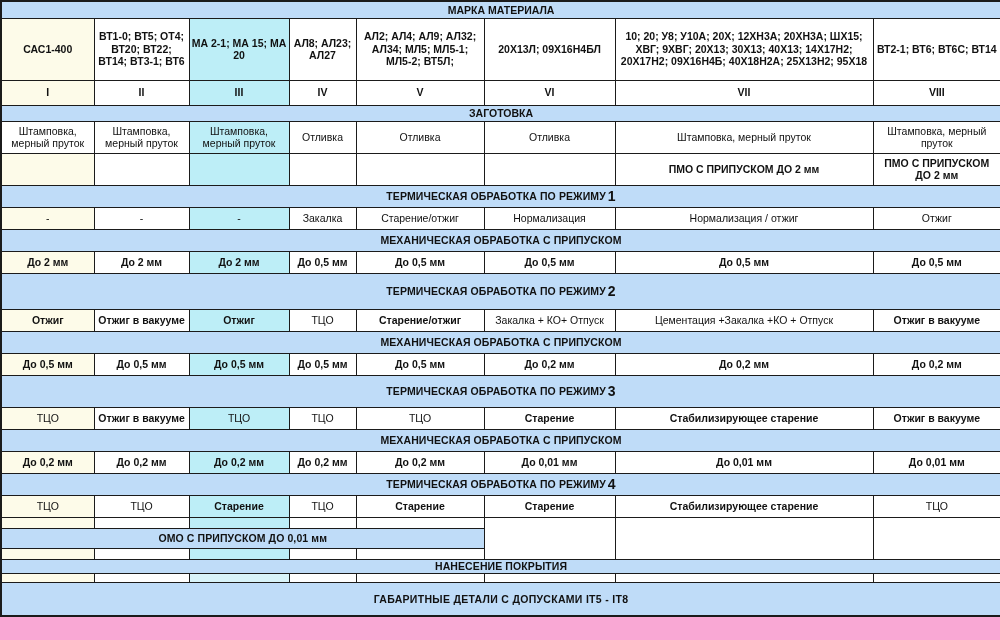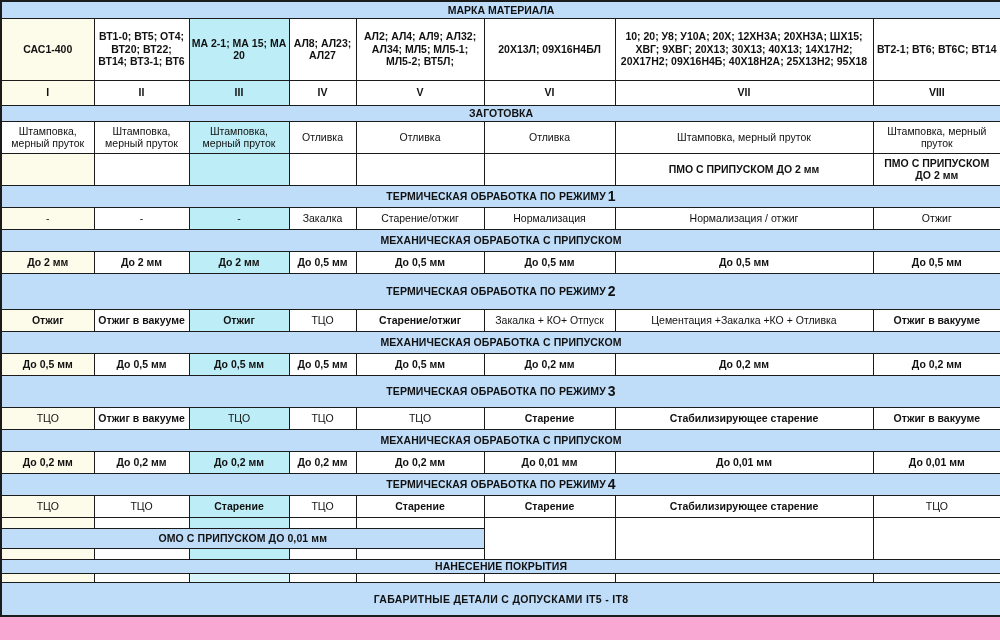--- a/index.html
+++ b/index.html
@@ -163,21 +163,21 @@
           <span>ТЕРМИЧЕСКАЯ ОБРАБОТКА ПО РЕЖИМУ</span><span class="num">2</span>
         </td>
       </tr>
       <tr style="height:22px">
         <td class="f-cream t-bold">Отжиг</td>
         <td class="f-white t-bold">Отжиг в вакууме</td>
         <td class="f-cyan  t-bold">Отжиг</td>
         <td class="f-white t-red">ТЦО</td>
         <td class="f-white t-bold">Старение/отжиг</td>
         <td class="f-white t-red">Закалка + КО+ Отпуск</td>
-        <td class="f-white t-red">Цементация +Закалка +КО + Отливка</td>
+        <td class="f-white t-red">Цементация +Закалка +КО + Отпуск</td>
         <td class="f-white t-bold">Отжиг в вакууме</td>
       </tr>
       <tr style="height:22px">
         <td colspan="8" class="f-blue t-banner">МЕХАНИЧЕСКАЯ ОБРАБОТКА С ПРИПУСКОМ</td>
       </tr>
       <tr style="height:22px">
         <td class="f-cream t-bold">До 0,5 мм</td>
         <td class="f-white t-bold">До 0,5 мм</td>
         <td class="f-cyan  t-bold">До 0,5 мм</td>
         <td class="f-white t-bold">До 0,5 мм</td>

